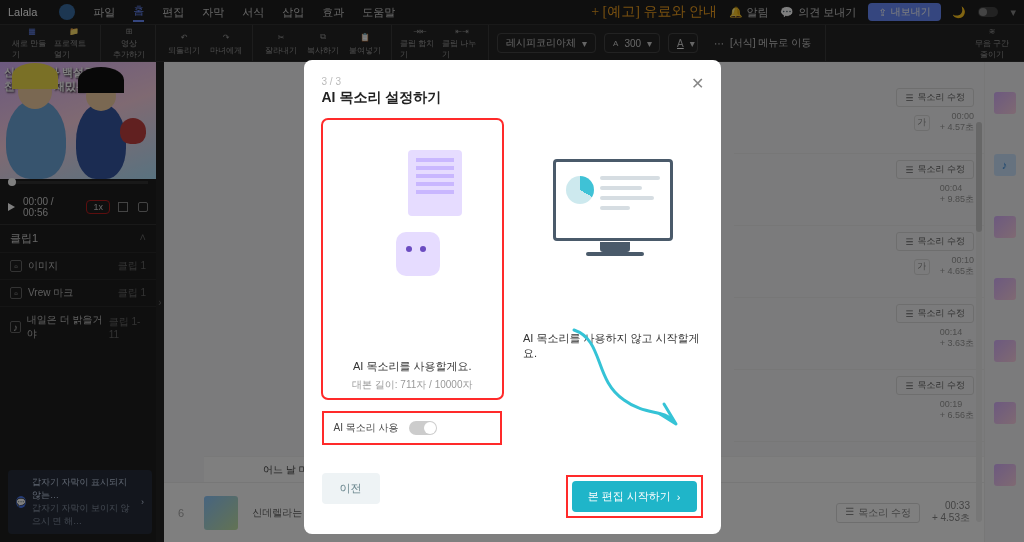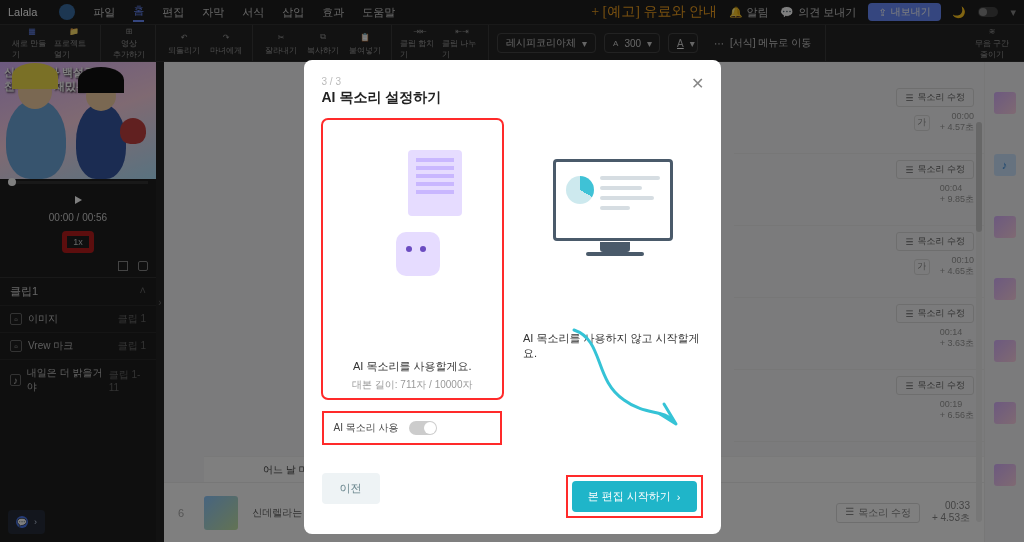--- a/index.html
+++ b/index.html
@@ -33,23 +33,23 @@
 .preview .title-text { position:absolute; top:4px; left:4px; right:4px; font-size:11px; font-weight:700; color:#fff; text-shadow:1px 1px 2px #000; line-height:1.25;}
 .preview .char { position:absolute; border-radius:50% 50% 40% 40%; }
 .c1 { width:60px; height:80px; left:6px; bottom:0; background:#6fa8dc; }
 .c1::before { content:""; position:absolute; top:-24px; left:12px; width:34px;height:34px;border-radius:50%;background:#f4d0a4;}
 .c1::after { content:""; position:absolute; top:-36px; left:6px; width:46px;height:26px;border-radius:50% 50% 0 0;background:#f4e04d;}
 .c2 { width:50px; height:76px; right:30px; bottom:0; background:#3658a5; }
 .c2::before { content:""; position:absolute; top:-22px; left:10px; width:30px;height:30px;border-radius:50%;background:#f4d0a4;}
 .c2::after { content:""; position:absolute; top:-36px; left:2px; width:46px;height:26px;border-radius:50% 50% 0 0;background:#111;}
 .c3 { width:26px; height:26px; right:10px; top:56px; border-radius:50%; background:#c24040; }
 
-.controls { padding:6px 8px; display:flex; align-items:center; gap:8px; color:#ccc; font-size:10px;flex-direction:column;}
+.controls { padding:6px 8px; display:flex; align-items:center; gap:8px; color:#ccc; font-size:10px;}
 .play-ic { width:0;height:0;border-left:7px solid #fff;border-top:4px solid transparent;border-bottom:4px solid transparent;}
-.speed { padding:1px 6px; border:5px solid #b91c1c; border-radius:4px; font-size:9px;}
+.speed { padding:1px 6px; border:1px solid #b91c1c; border-radius:4px; font-size:9px;}
 .ctrl-icons { margin-left:auto; display:flex; gap:10px;}
 .sq { width:10px;height:10px;border:1px solid #888;}
 .exp { width:10px;height:10px;border:1px solid #888;border-radius:2px;}
 .timeline { height:3px; background:#333; margin:2px 8px 6px; position:relative;}
 .timeline::before{content:"";position:absolute;left:0;width:8px;height:8px;border-radius:50%;background:#fff;top:-3px;}
 
 .clip-header { padding:6px 10px; color:#ccc; font-size:11px; font-weight:500; display:flex; justify-content:space-between; border-top:1px solid #333;}
 .clip-row { padding:6px 10px; display:flex; align-items:center; gap:6px; color:#bbb; font-size:10px; border-top:1px solid #2a2a2a;}
 .clip-row .ci { width:12px; height:12px; border:1px solid #666; border-radius:2px; display:flex;align-items:center;justify-content:center;}
 .clip-row .right { margin-left:auto; color:#666;}
@@ -282,20 +282,24 @@
         <span class="right">클립 1</span>
       </div>
     <div class="clip-row">
         <span class="ci">♪</span>
         <span>내일은 더 밝을거야</span>
         <span class="right">클립 1-11</span>
       </div>
     <div style="flex:1"></div>
     <div class="tip">
       <span class="tic">💬</span>
+      <div>
+        <div>갑자기 자막이 표시되지 않는…</div>
+        <div style="opacity:.6;">갑자기 자막이 보이지 않으시 면 해…</div>
+      </div>
       <span style="margin-left:auto;">›</span>
     </div>
   </div>
 
   <div class="divider-handle">›</div>
 
   <div class="center">
     <div class="cliplist">
       <div class="cliprow">
         <div class="edit-btn">

